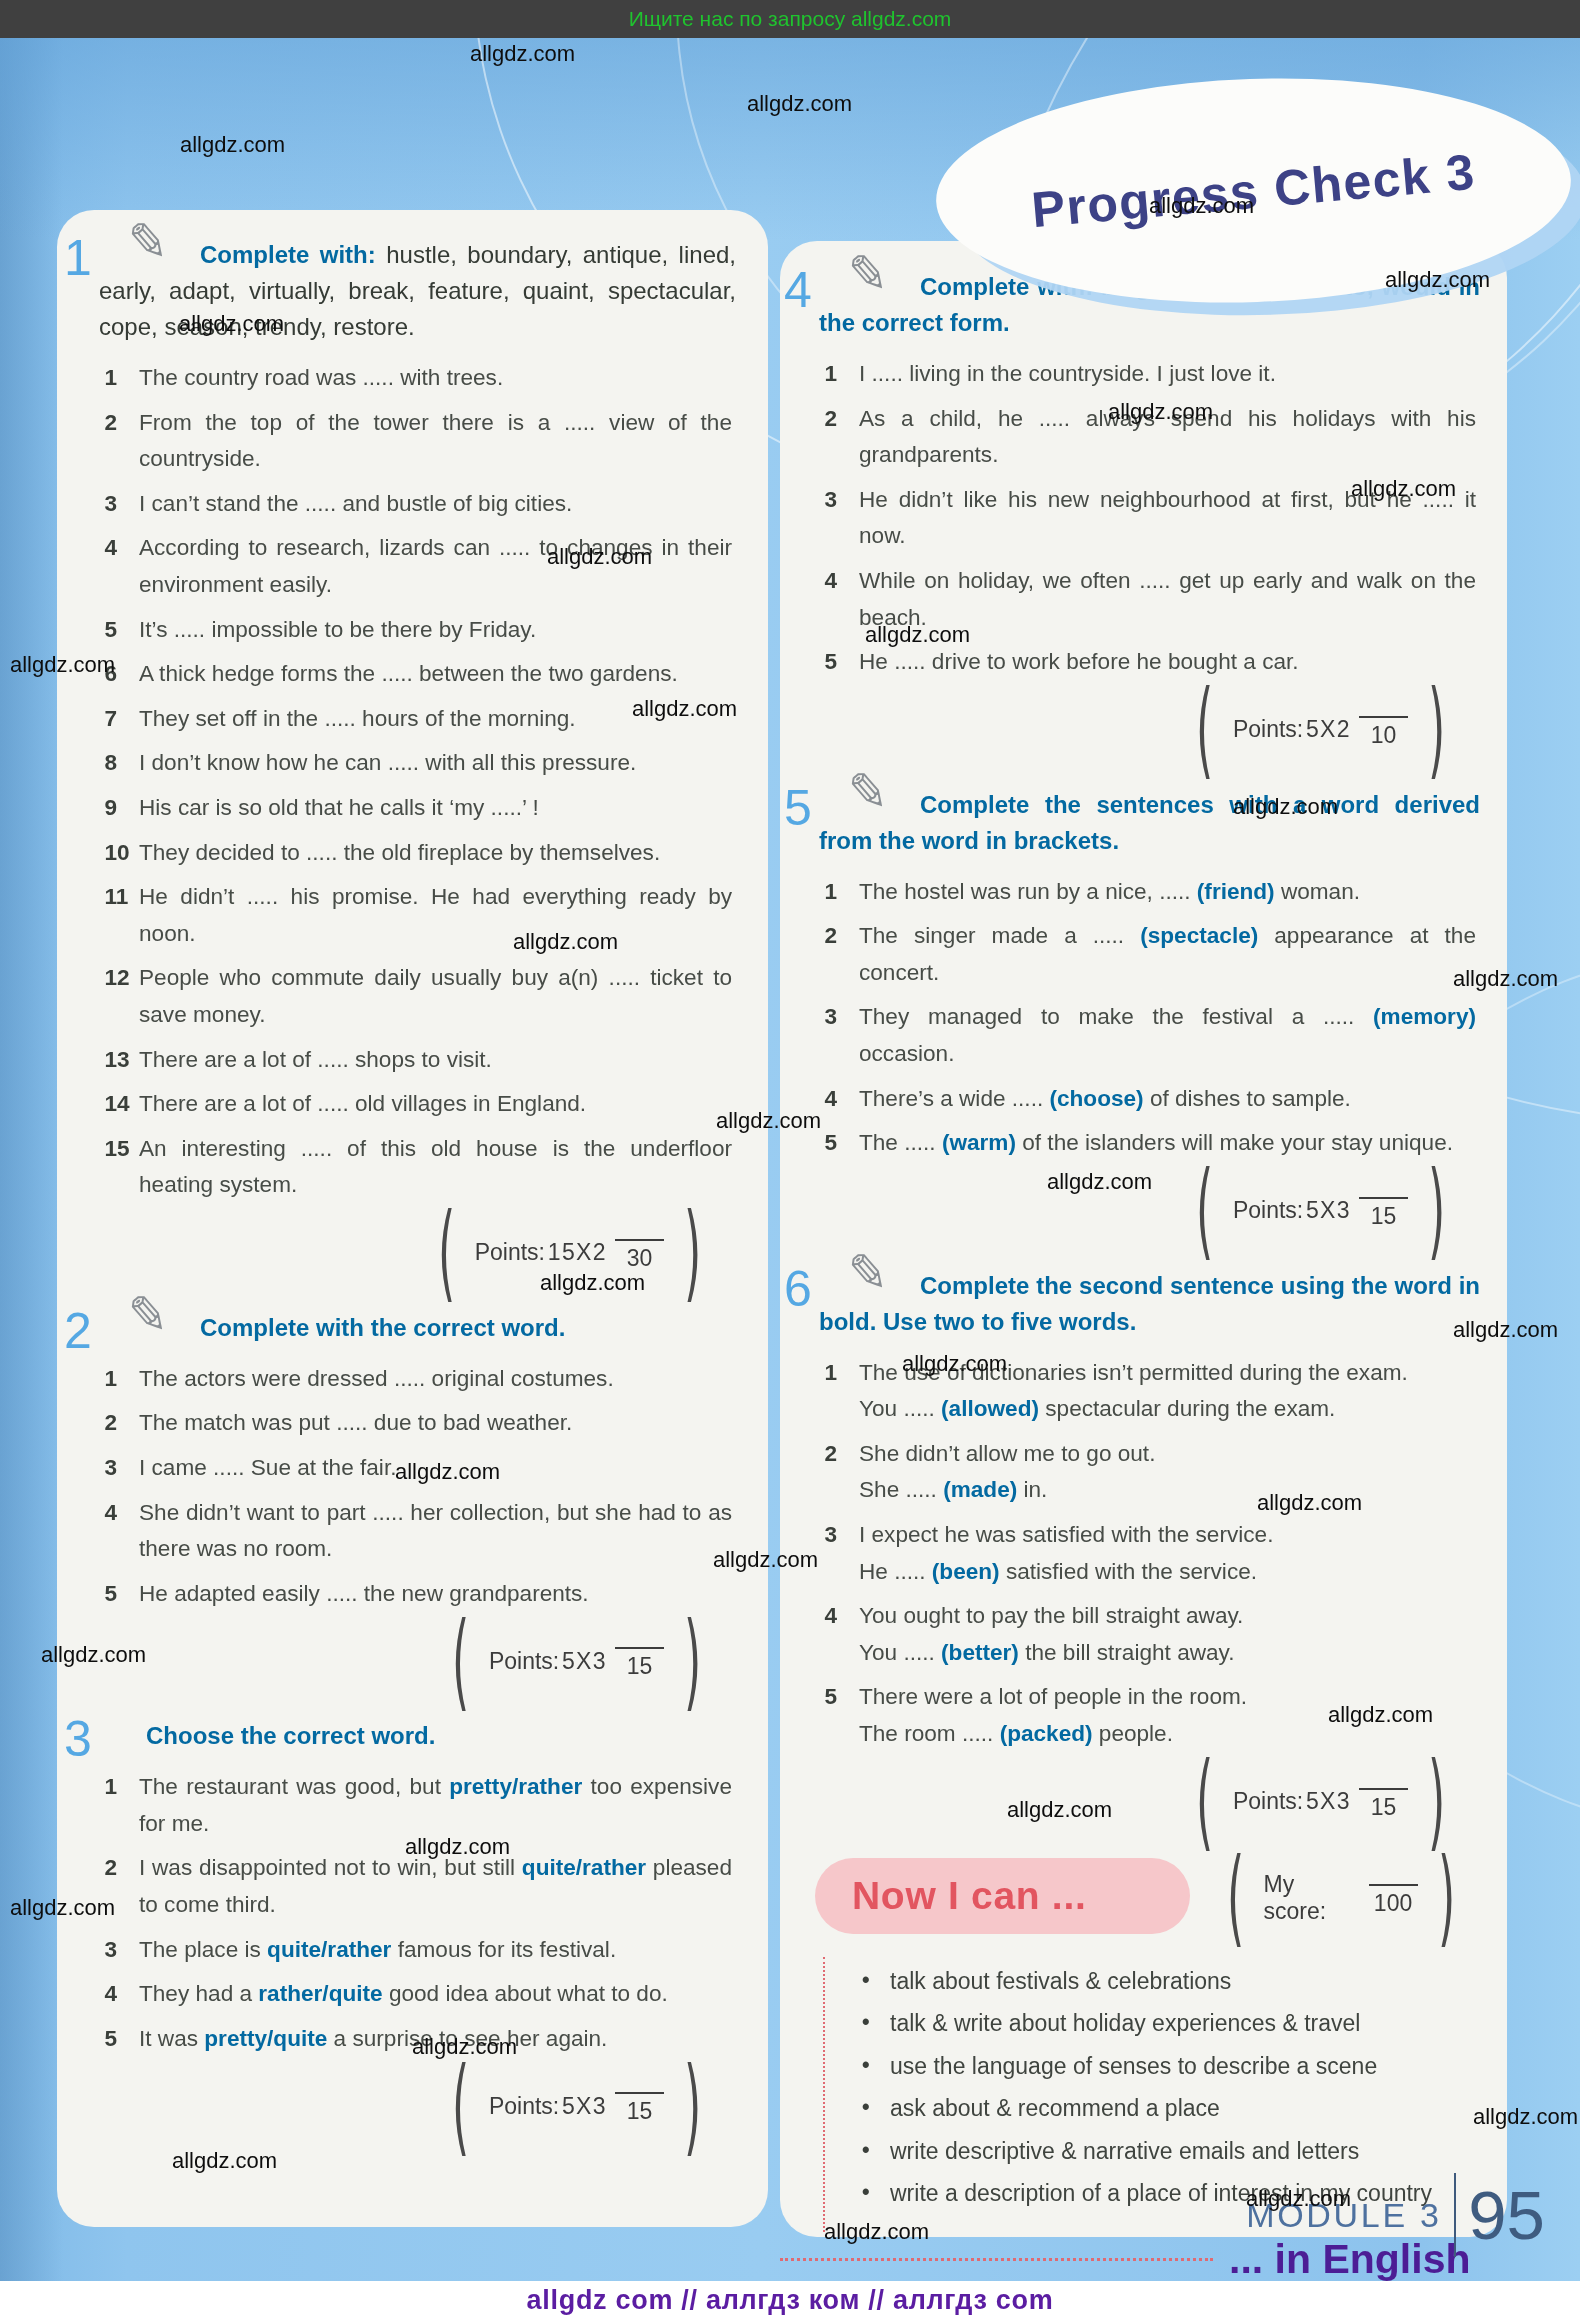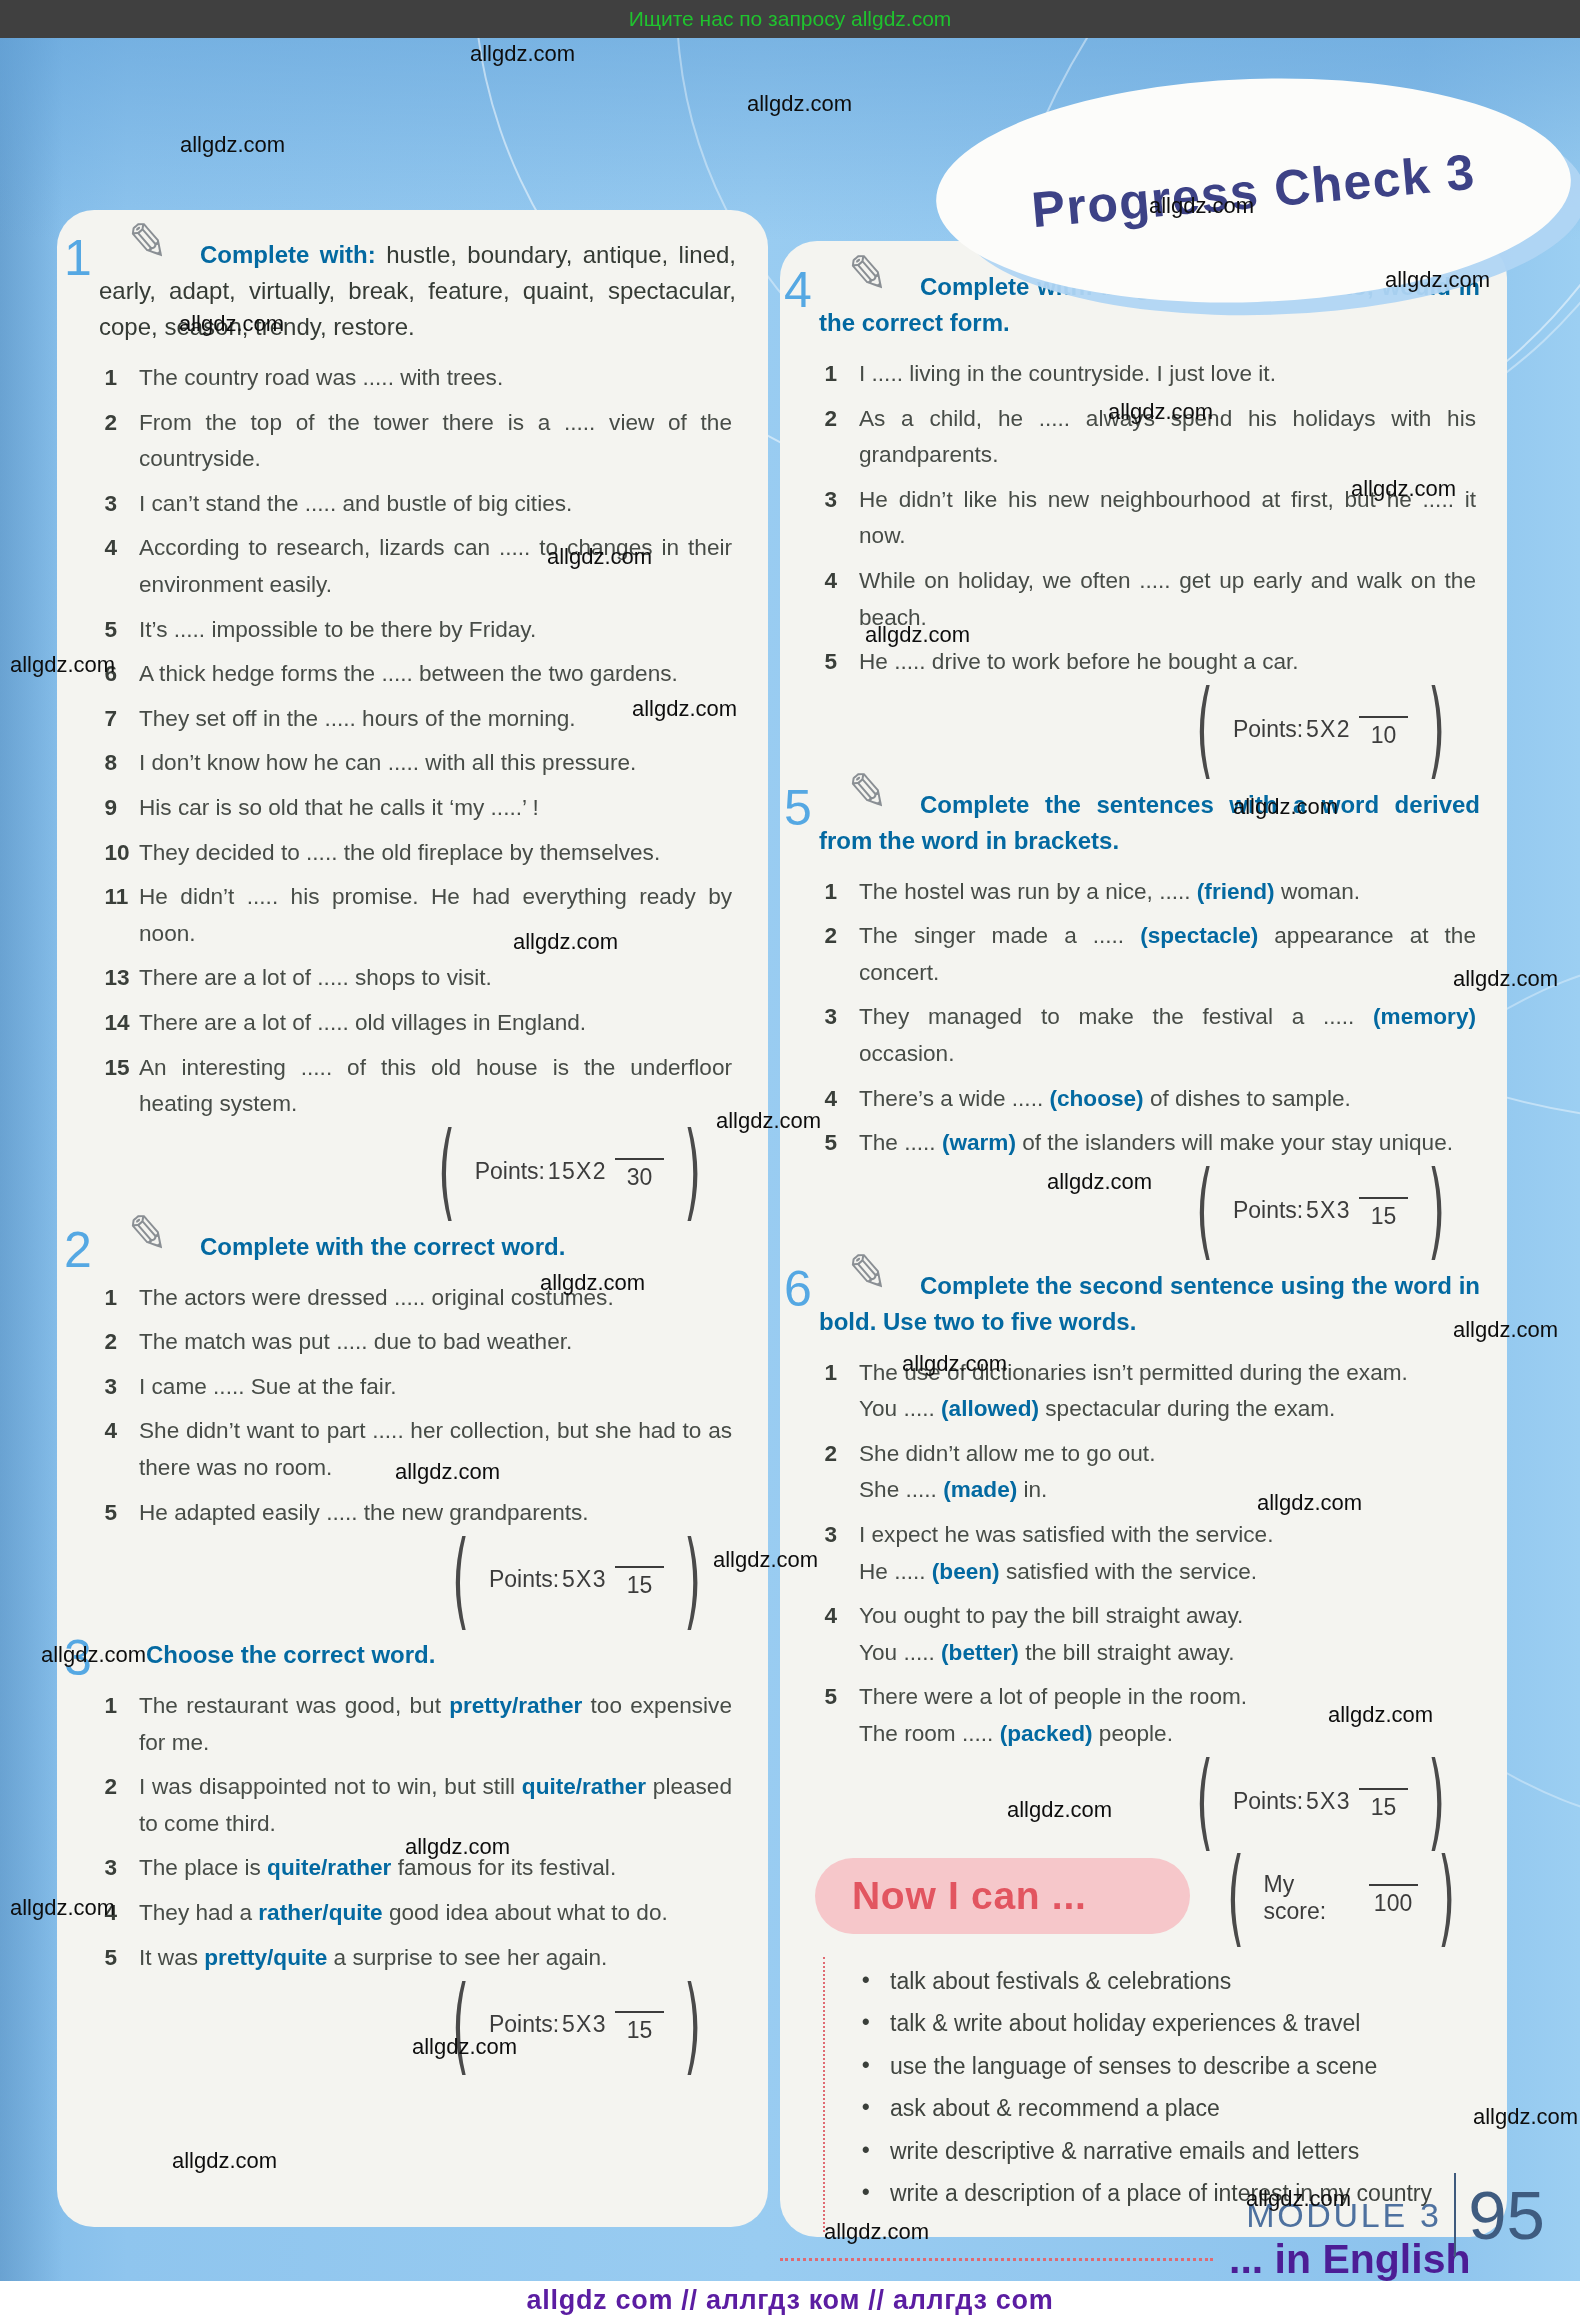--- a/index.html
+++ b/index.html
@@ -177,20 +177,24 @@
   <li class="ex-item">
     <span class="item-num">10</span>
     <span class="item-text"><span>They decided to ..... the old fireplace by themselves.</span></span>
   </li>
 
   <li class="ex-item">
     <span class="item-num">11</span>
     <span class="item-text"><span>He didn’t ..... his promise. He had everything ready by noon.</span></span>
   </li>
 
+  <li class="ex-item">
+    <span class="item-num">12</span>
+    <span class="item-text"><span>People who commute daily usually buy a(n) ..... ticket to save money.</span></span>
+  </li>
 
   <li class="ex-item">
     <span class="item-num">13</span>
     <span class="item-text"><span>There are a lot of ..... shops to visit.</span></span>
   </li>
 
   <li class="ex-item">
     <span class="item-num">14</span>
     <span class="item-text"><span>There are a lot of ..... old villages in England.</span></span>
   </li>

